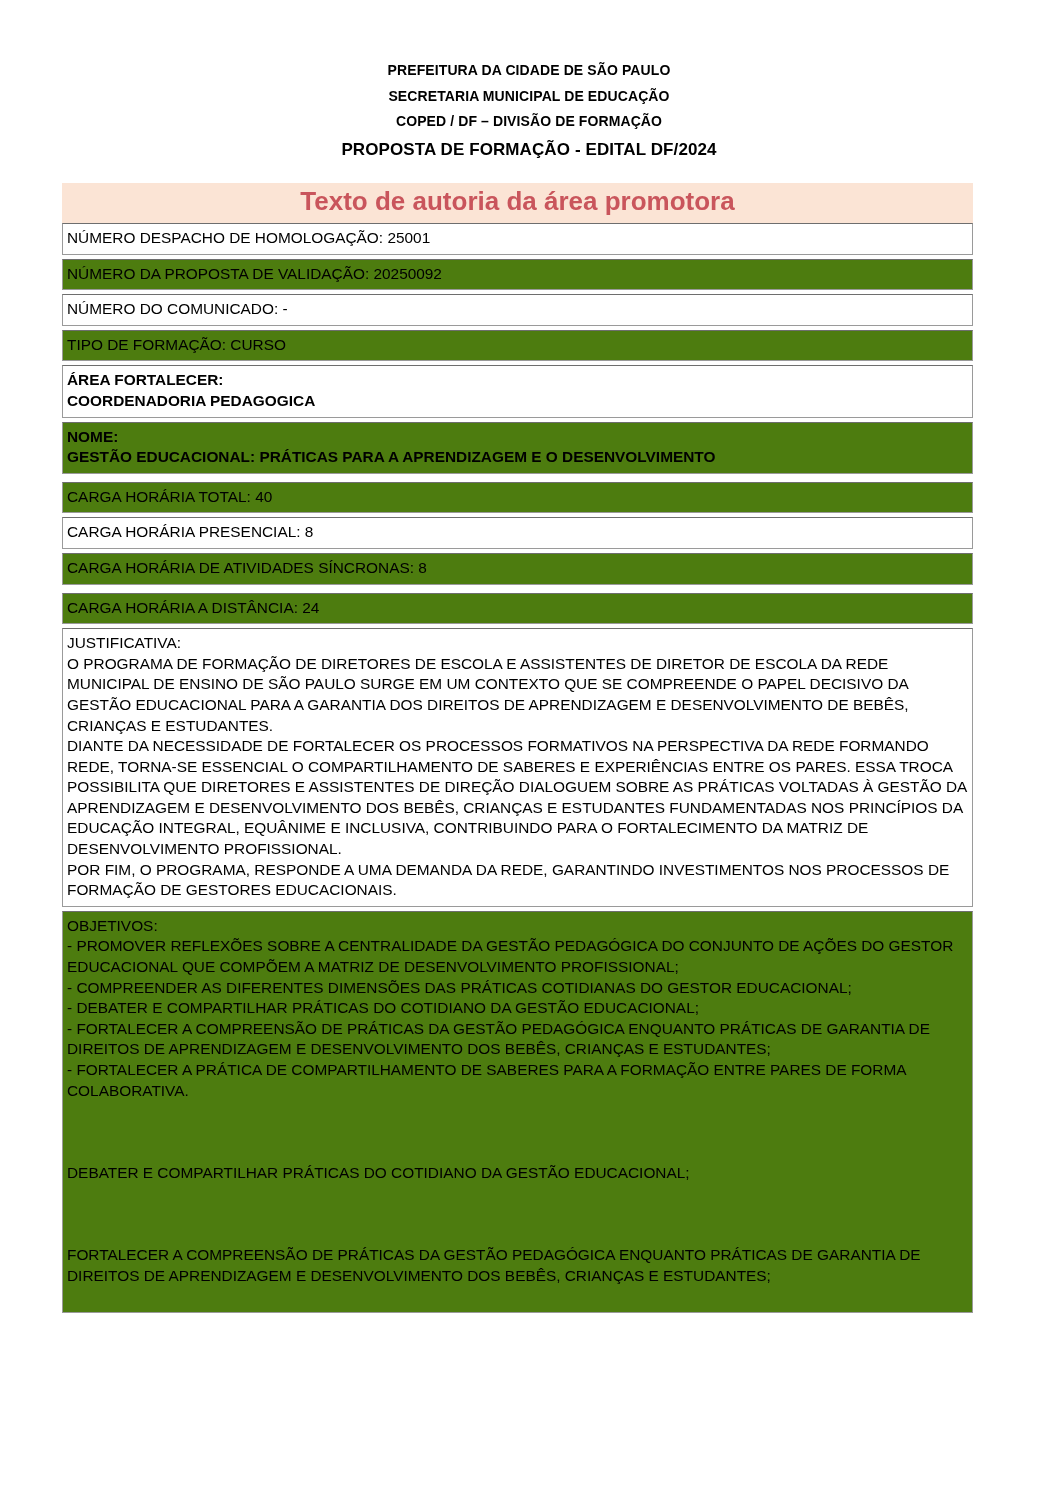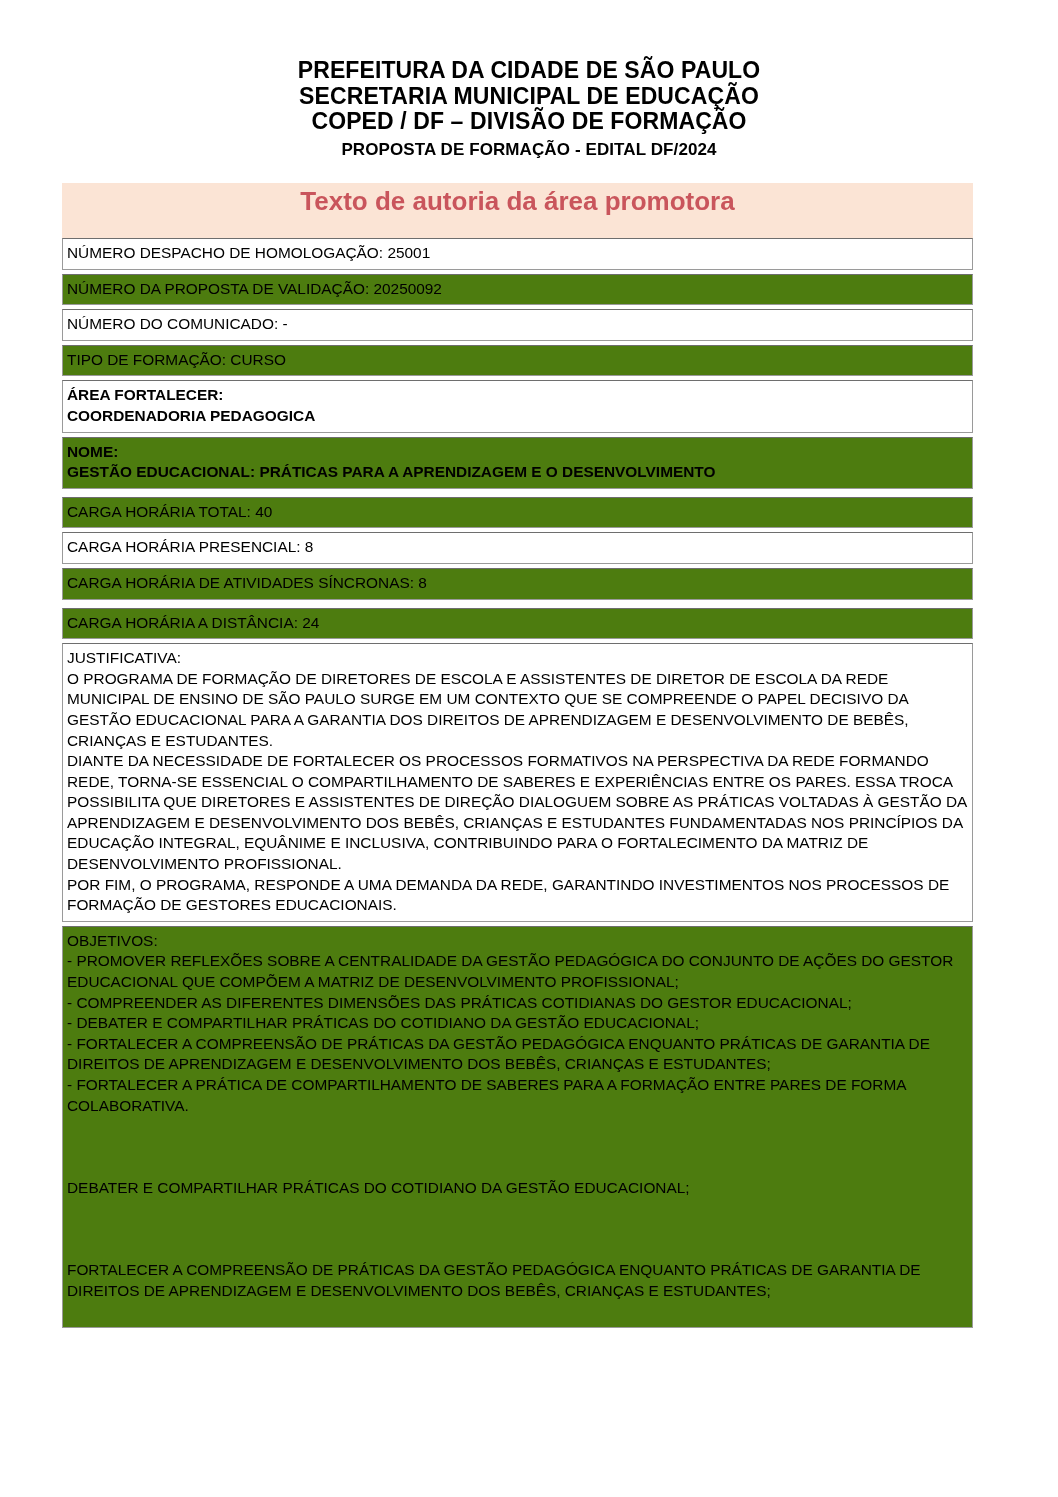--- a/index.html
+++ b/index.html
@@ -21,21 +21,21 @@
     height: 1497px;
     background: #ffffff;
   }
 
   
   .doc-header {
     padding-top: 58px;
     text-align: center;
   }
   .doc-header .hline {
-    font-size: 23px;
+    font-size: 14px;
     font-weight: bold;
     line-height: 25.5px;
     letter-spacing: 0.1px;
     white-space: nowrap;
   }
   .doc-header .hline.big {
     font-size: 17px;
     line-height: 28px;
     padding-top: 1px;
   }
@@ -46,21 +46,21 @@
     left: 62px;
     top: 183px;
     width: 911px;
     border-collapse: separate;
     border-spacing: 0;
   }
 
   .banner-row td {
     background: #fbe4d5;
     text-align: center;
-    padding: 3px 0 22px 0;
+    padding: 3px 0 7px 0;
     border: none;
   }
   .banner-text {
     color: #c9555c;
     font-size: 26px;
     font-weight: bold;
     line-height: 30px;
   }
 
   .form-table td.cell {

